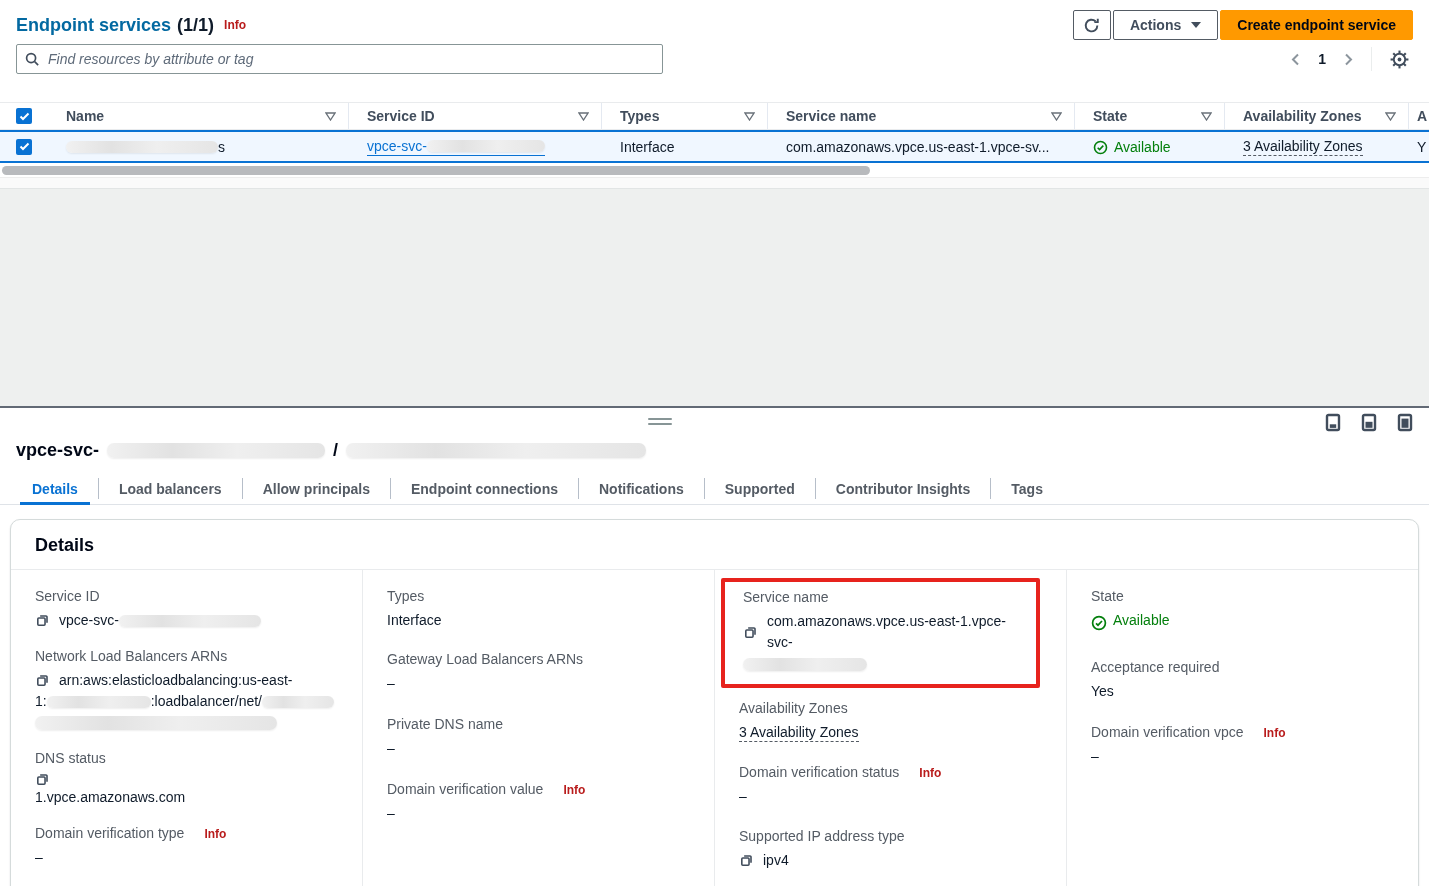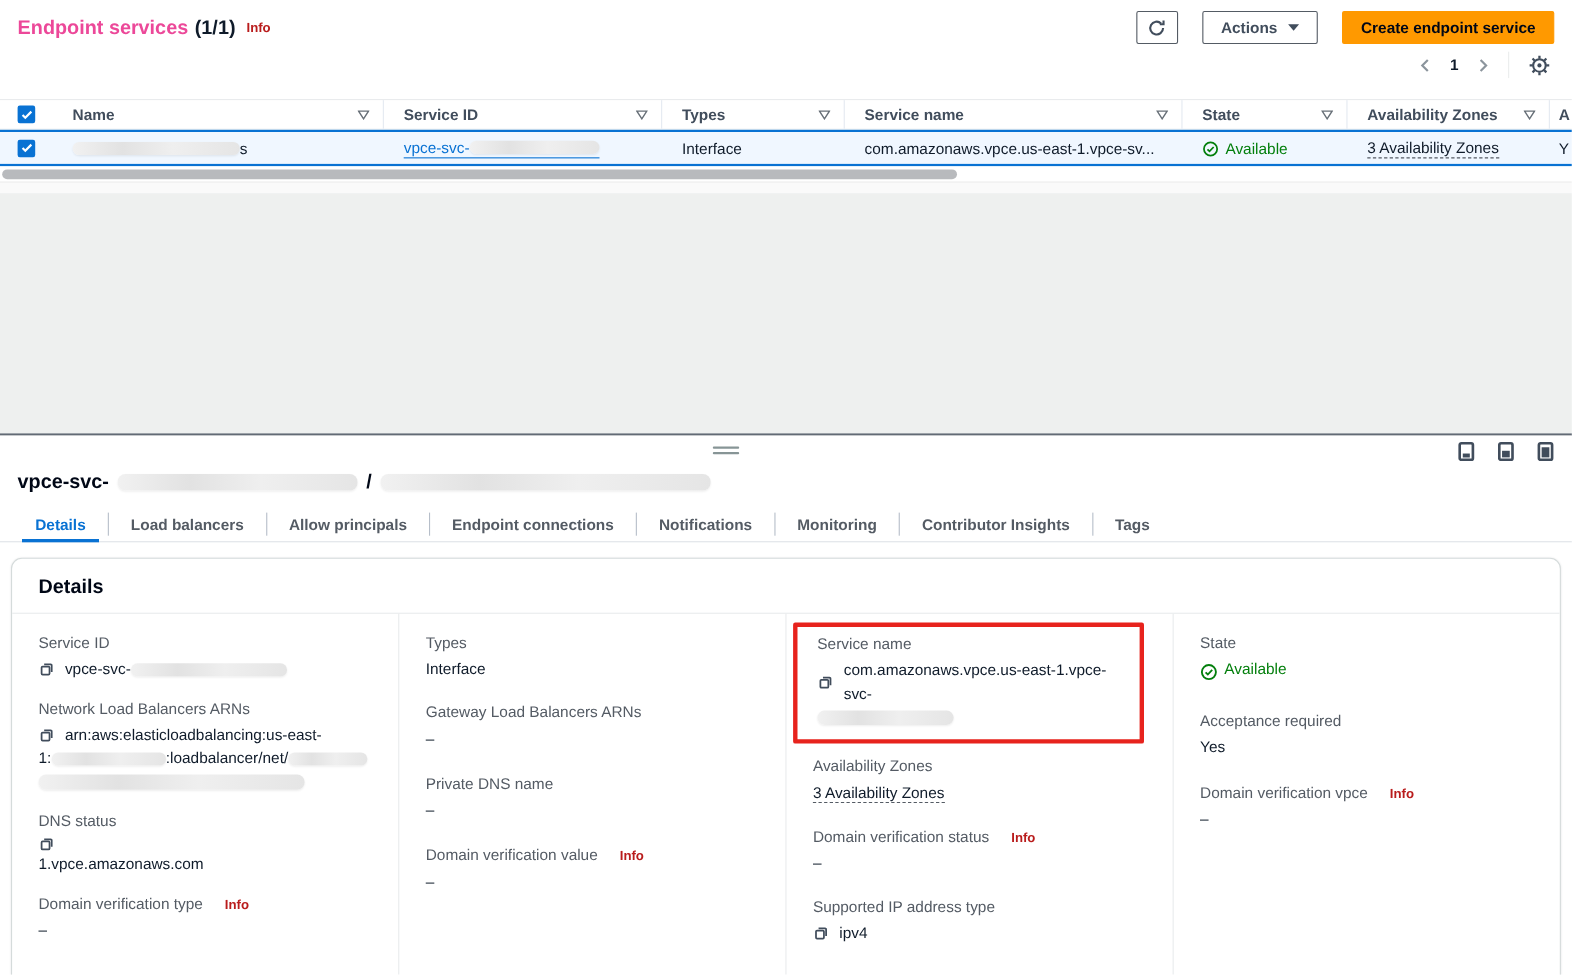--- a/index.html
+++ b/index.html
@@ -2,45 +2,45 @@
 <html><head>
 <meta charset="utf-8">
 <style>
   * { margin:0; padding:0; box-sizing:border-box; }
   html,body { width:1429px; height:886px; overflow:hidden; background:#fff;
     font-family:"Liberation Sans", sans-serif; font-size:14px; color:#0f1b2a; }
 
   
   .top-white { background:#fff; }
   .hdr-row { display:flex; align-items:center; padding:10px 16px 0 16px; height:40px; }
-  .page-title { font-size:18px; font-weight:700; color:#ec4899; }
+  .page-title { font-size:18px; font-weight:700; color:#0369a1; }
   .page-count { font-size:18px; font-weight:700; color:#0f1b2a; margin-left:6px; }
   .info-link { color:#b91c1c; font-weight:700; font-size:12px; margin-left:10px; cursor:pointer; }
-  .hdr-actions { margin-left:auto; display:flex; gap:22px; align-items:center; }
+  .hdr-actions { margin-left:auto; display:flex; gap:2px; align-items:center; }
   .btn { height:30px; border:1px solid #545b64; border-radius:2px; background:#fff;
     font-weight:700; color:#414d5c; font-size:14px; display:inline-flex; align-items:center;
     justify-content:center; padding:0 16px; cursor:pointer; }
   .btn-icon { width:38px; padding:0; }
   .caret-down { width:0; height:0; border-left:5px solid transparent; border-right:5px solid transparent;
     border-top:6px solid #414d5c; margin-left:10px; display:inline-block; }
   .btn-primary { background:#ff9900; border:1px solid #ff9900; color:#000716; }
 
   .search-row { display:flex; align-items:center; padding:4px 16px 0 16px; height:34px; }
   .search-box { width:647px; height:30px; border:1px solid #879596; border-radius:2px;
     display:flex; align-items:center; padding:0 8px; background:#fff; }
   .search-box input { border:none; outline:none; flex:1; font-size:14px; margin-left:8px;
     font-family:"Liberation Sans", sans-serif; color:#0f1b2a; background:transparent; }
   .search-box input::placeholder { color:#5f6b7a; font-style:italic; }
   .right-tools { margin-left:auto; display:flex; align-items:center; gap:6px; }
   .pg-btn { background:none; border:none; cursor:pointer; display:flex; align-items:center; padding:4px; }
   .pg-num { font-weight:700; color:#0f1b2a; padding:0 8px; }
   .vdiv { width:1px; height:24px; background:#eaeded; margin:0 8px; }
 
   
-  .tbl { margin-top:16px; width:1429px; overflow:hidden; }
+  .tbl { margin-top:28px; width:1429px; overflow:hidden; }
   .trow { display:flex; width:1429px; }
   .thead { height:28px; border-top:1px solid #e9ebed; border-bottom:1px solid #e9ebed;
     align-items:center; font-weight:700; color:#414d5c; }
   .tc { display:flex; align-items:center; padding:0 12px 0 18px; height:100%; overflow:hidden; white-space:nowrap; }
   .tc .flt { margin-left:auto; display:flex; align-items:center; cursor:pointer; }
   .c0 { width:48px; padding:0 0 0 16px; }
   .c1 { width:301px; } .c2 { width:253px; } .c3 { width:166px; }
   .c4 { width:307px; } .c5 { width:150px; } .c6 { width:184px; }
   .c7 { flex:1; padding:0 0 0 8px; }
   .thead .c1,.thead .c2,.thead .c3,.thead .c4,.thead .c5,.thead .c6 { border-right:1px solid #e4e9f1; }
@@ -120,20 +120,29 @@
       </button>
       <button class="btn">
         <span>Actions</span>
         <span class="caret-down"></span>
       </button>
       <button class="btn btn-primary">Create endpoint service</button>
     </div>
   </div>
 
   <div class="search-row">
+    <div class="search-box">
+      <span style="display:flex">
+        <svg width="15" height="15" viewBox="0 0 16 16">
+            <circle cx="6.5" cy="6.5" r="4.8" fill="none" stroke="#414d5c" stroke-width="1.8"></circle>
+            <path d="M10.3 10.3 14 14" stroke="#414d5c" stroke-width="1.8"></path>
+          </svg>
+      </span>
+      <input type="text" placeholder="Find resources by attribute or tag" style="">
+    </div>
     <div class="right-tools">
       <button class="pg-btn">
         <svg width="9" height="13" viewBox="0 0 9 13">
             <path d="M7 1.5 2 6.5 7 11.5" fill="none" stroke="#8c959d" stroke-width="2"></path>
           </svg>
       </button>
       <span class="pg-num">1</span>
       <button class="pg-btn">
         <svg width="9" height="13" viewBox="0 0 9 13">
             <path d="M2 1.5 7 6.5 2 11.5" fill="none" stroke="#8c959d" stroke-width="2"></path>
@@ -305,21 +314,21 @@
     <span class="tab active">Details</span>
     <span class="tab-sep"></span>
     <span class="tab">Load balancers</span>
     <span class="tab-sep"></span>
     <span class="tab">Allow principals</span>
     <span class="tab-sep"></span>
     <span class="tab">Endpoint connections</span>
     <span class="tab-sep"></span>
     <span class="tab">Notifications</span>
     <span class="tab-sep"></span>
-    <span class="tab">Monitoring</span>
+    <span class="tab">Supported</span>
     <span class="tab-sep"></span>
     <span class="tab">Contributor Insights</span>
     <span class="tab-sep"></span>
     <span class="tab">Tags</span>
   </div>
 
   <div class="card">
     <div class="card-header">Details</div>
     <div class="card-cols">
 

